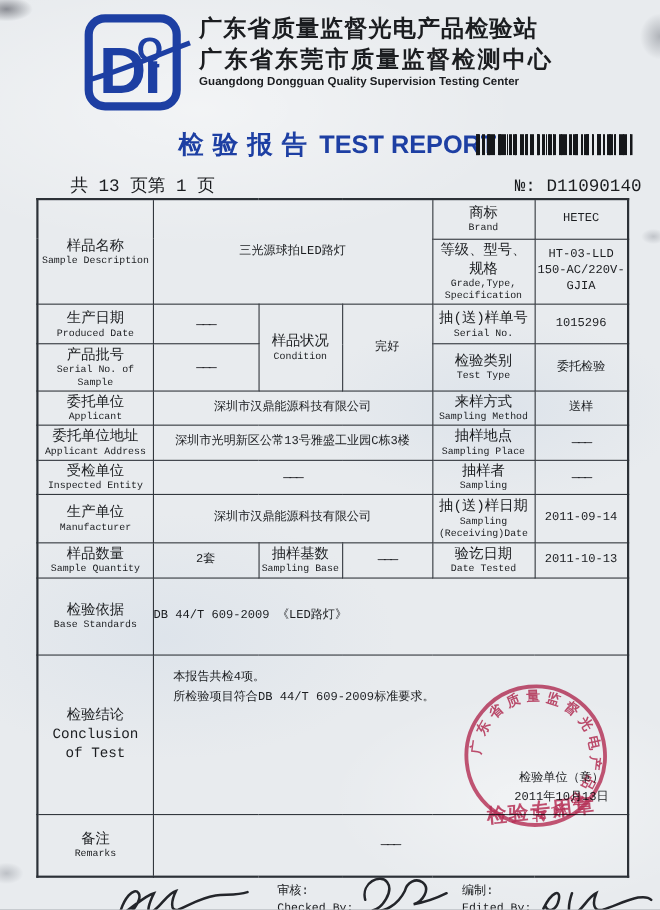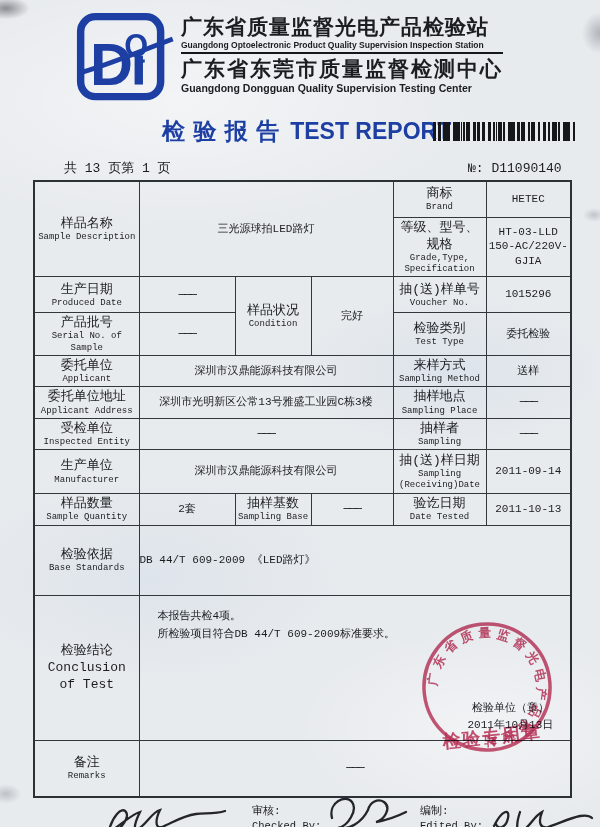--- a/index.html
+++ b/index.html
@@ -27,21 +27,21 @@
   .en2{font-weight:bold;font-size:10.5px;line-height:13px;}
   
   .title-row{position:relative;height:40px;margin-top:2px;}
   .report-title{position:absolute;left:162px;top:2px;color:#1d3fa3;font-family:"Liberation Sans","DejaVu Sans",sans-serif;font-weight:bold;font-size:23px;letter-spacing:1px;}
   .report-title .en{margin-left:10px;letter-spacing:0px;}
   .barcode{position:absolute;right:25px;top:8px;width:142px;height:19px;
     background-image:
       repeating-linear-gradient(90deg,#15171a 0 2px,transparent 2px 5px),
       repeating-linear-gradient(90deg,#15171a 0 1px,transparent 1px 7px),
       repeating-linear-gradient(90deg,#15171a 0 3px,transparent 3px 11px);}
-  .meta-row{position:relative;height:26px;font-size:13px;padding-left:26px;}
+  .meta-row{position:relative;height:26px;font-size:16px;padding-left:26px;}
   .pages{position:absolute;left:64px;top:5px;}
   .repno{position:absolute;left:468px;top:7px;}
   
   table{margin-left:33px;border-collapse:collapse;table-layout:fixed;width:537px;}
   td{border:1px solid #32373d;text-align:center;vertical-align:middle;padding:1px 2px;overflow-wrap:anywhere;}
   table{border:2px solid #2c3137;}
   .c{font-size:13px;line-height:1.32;}
   .e{font-size:9px;line-height:1.25;}
   .v{font-size:11px;line-height:1.35;}
   .dash{letter-spacing:-1.5px;font-size:12px;}
@@ -66,21 +66,20 @@
       <svg width="93" height="93" viewBox="0 0 100 100" style="overflow:visible">
         <rect x="5" y="5" width="86" height="86" rx="16" fill="none" stroke="#1d3fa3" stroke-width="8"></rect>
         <text x="15" y="78" font-size="64" font-weight="bold" fill="#1d3fa3" font-family="Liberation Sans, sans-serif">D</text>
         <text x="52" y="47" font-size="33" font-weight="bold" fill="#1d3fa3" font-family="Liberation Sans, sans-serif">Q</text>
         <rect x="63" y="47" width="9" height="31" fill="#1d3fa3"></rect>
         <path d="M2,66 C32,58 64,44 104,29" fill="none" stroke="#1d3fa3" stroke-width="5"></path>
       </svg>
     </div>
     <div class="orgs">
       <div class="cn1">广东省质量监督光电产品检验站</div>
-      <div class="en1">Guangdong Optoelectronic Product Quality Supervision Inspection Station</div>
       <div class="cn2">广东省东莞市质量监督检测中心</div>
       <div class="en2">Guangdong Dongguan Quality Supervision Testing Center</div>
     </div>
   </div>
 
   <div class="title-row">
     <div class="report-title">
       <span>检 验 报 告</span><span class="en">TEST REPORT</span>
     </div>
     <div class="barcode"></div>
@@ -129,21 +128,21 @@
         <div class="e">Produced Date</div>
       </td>
       <td class="v dash">———</td>
       <td rowspan="2">
         <div class="c">样品状况</div>
         <div class="e">Condition</div>
       </td>
       <td rowspan="2" class="v">完好</td>
       <td>
         <div class="c">抽(送)样单号</div>
-        <div class="e">Voucher No.</div>
+        <div class="e">Serial No.</div>
       </td>
       <td class="v">1015296</td>
     </tr>
     <tr style="height:38px">
       <td>
         <div class="c">产品批号</div>
         <div class="e">Serial No. of Sample</div>
       </td>
       <td class="v dash">———</td>
       <td>

